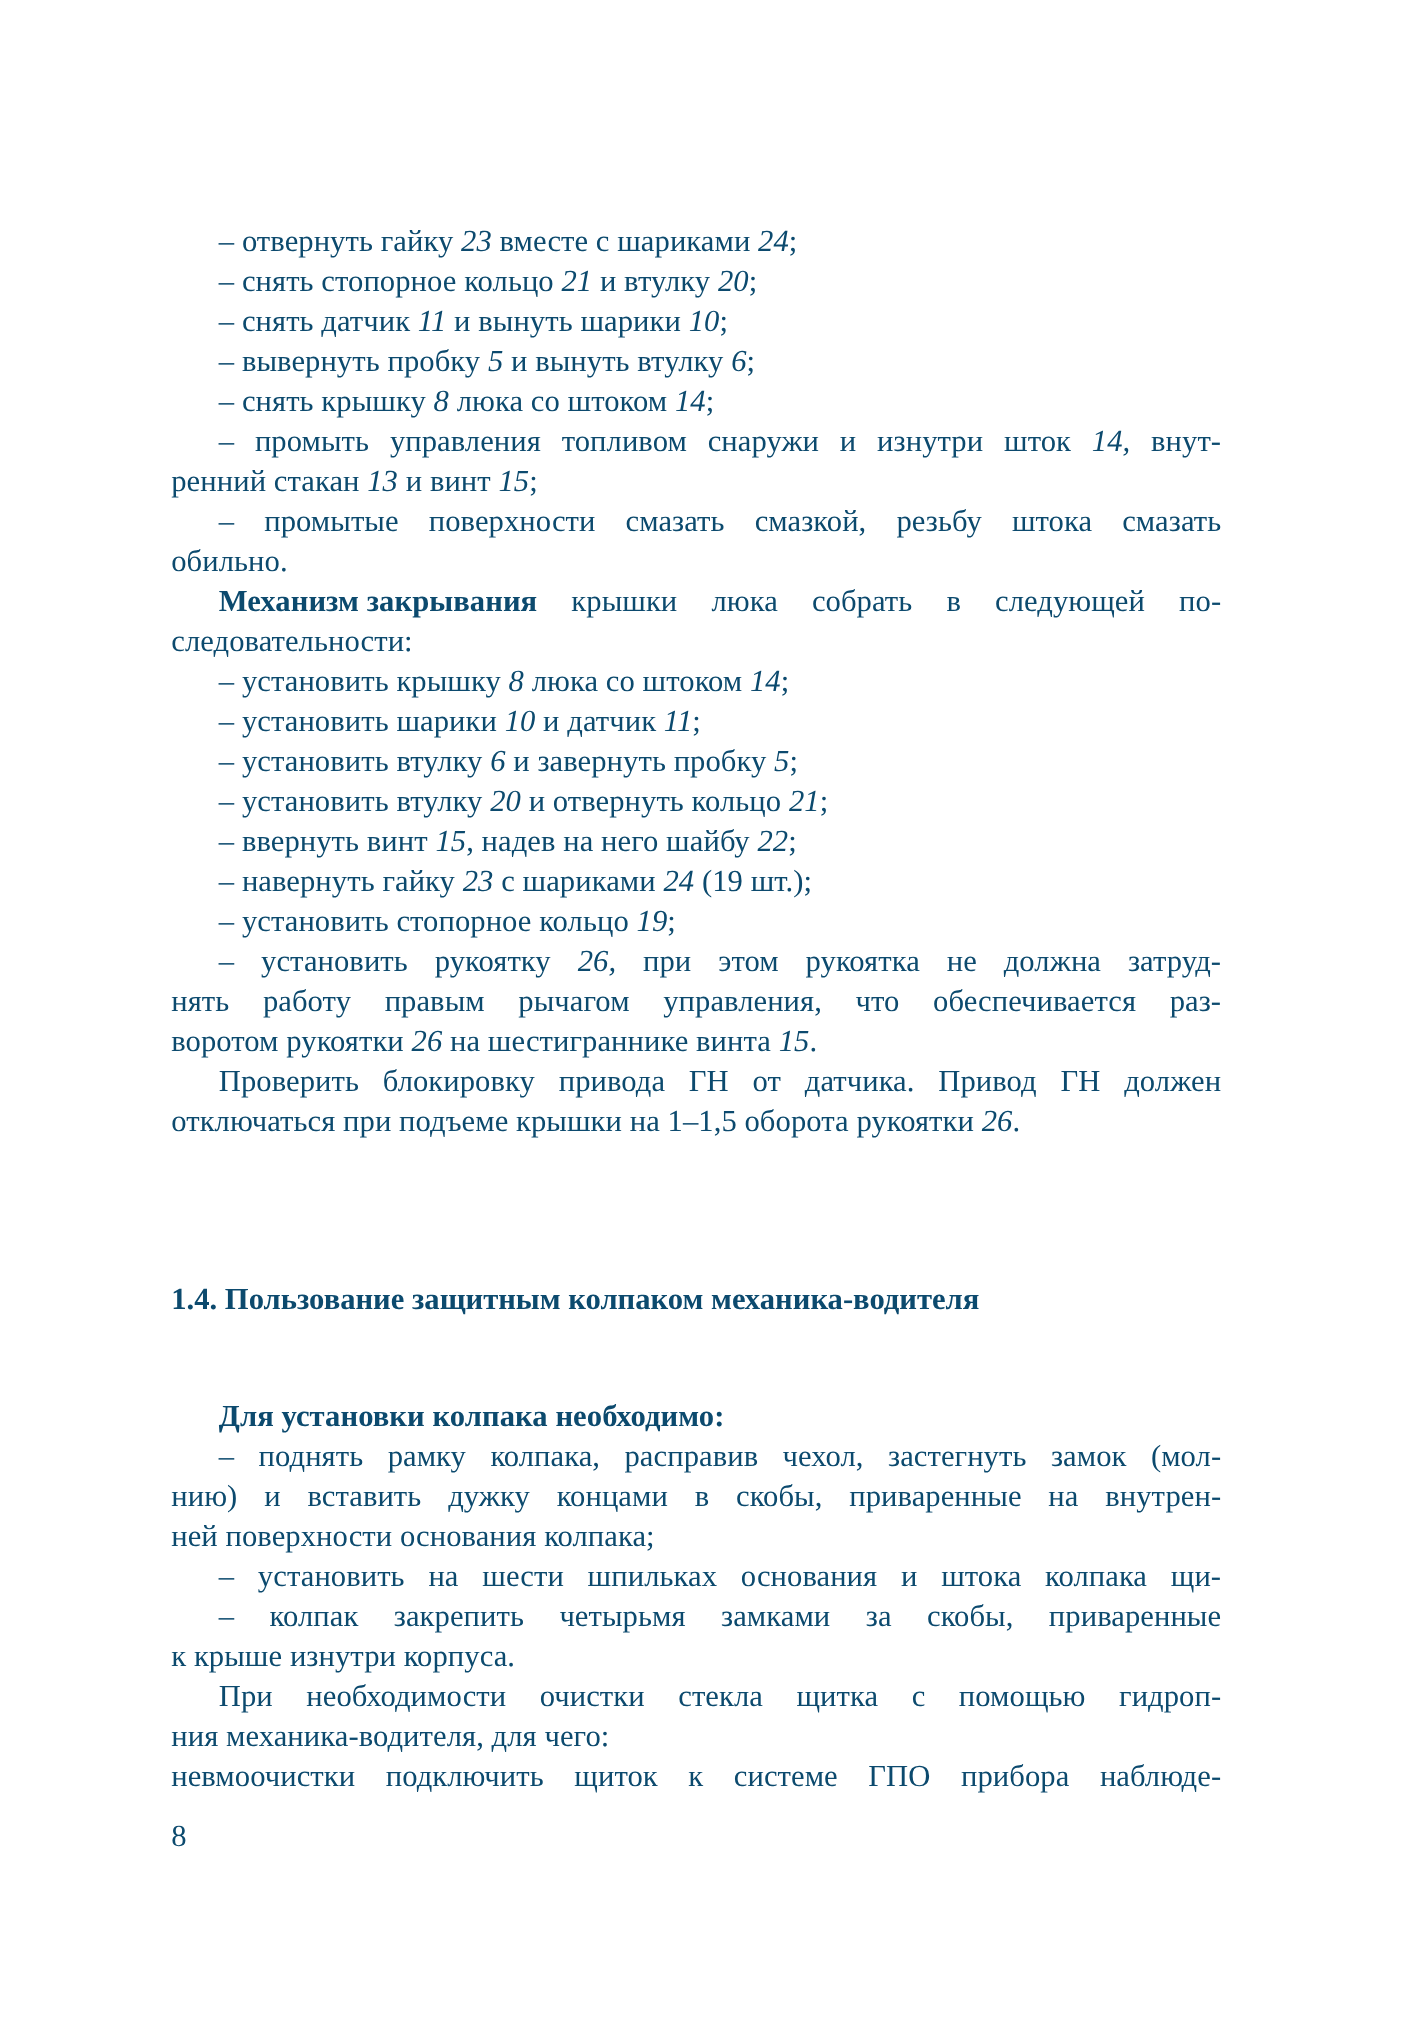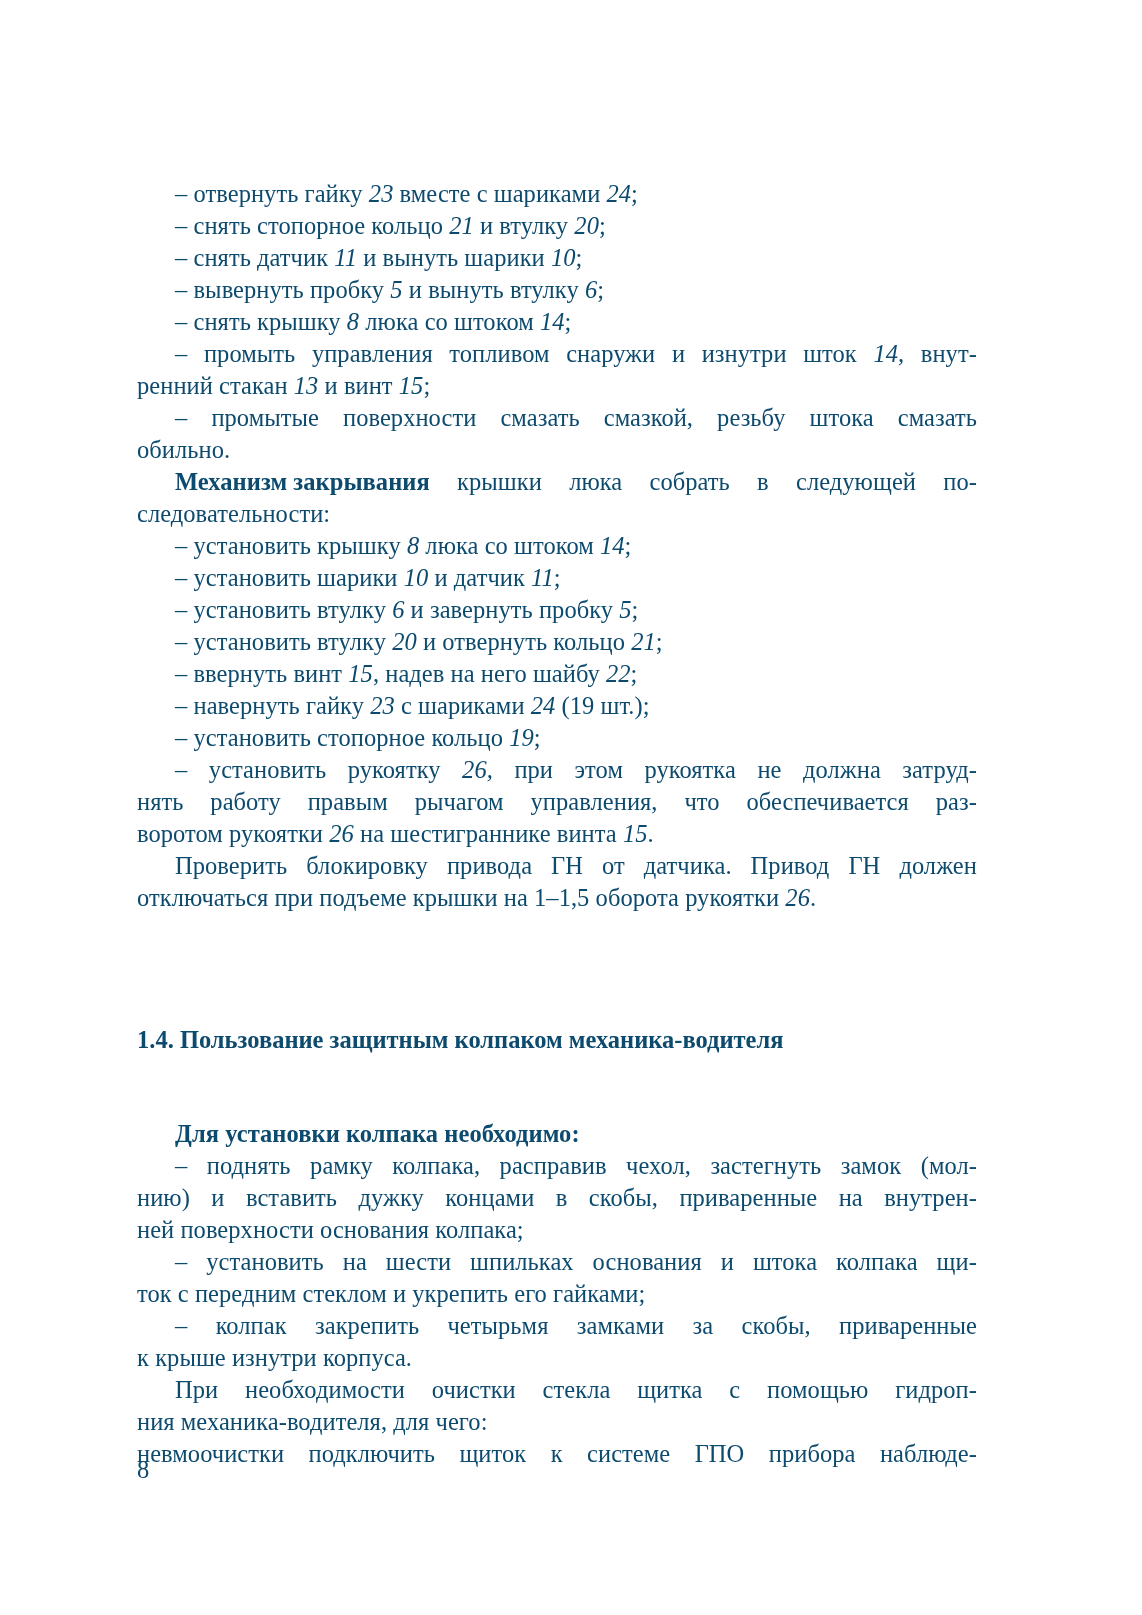--- a/index.html
+++ b/index.html
@@ -209,21 +209,20 @@
       <span>установить</span>
       <span>на</span>
       <span>шести</span>
       <span>шпильках</span>
       <span>основания</span>
       <span>и</span>
       <span>штока</span>
       <span>колпака</span>
       <span>щи-</span>
     </div>
-    <div class="line">ток с передним стеклом и укрепить его гайками;</div>
 
     <div class="line just indent-just">
       <span>–</span>
       <span>колпак</span>
       <span>закрепить</span>
       <span>четырьмя</span>
       <span>замками</span>
       <span>за</span>
       <span>скобы,</span>
       <span>приваренные</span>

